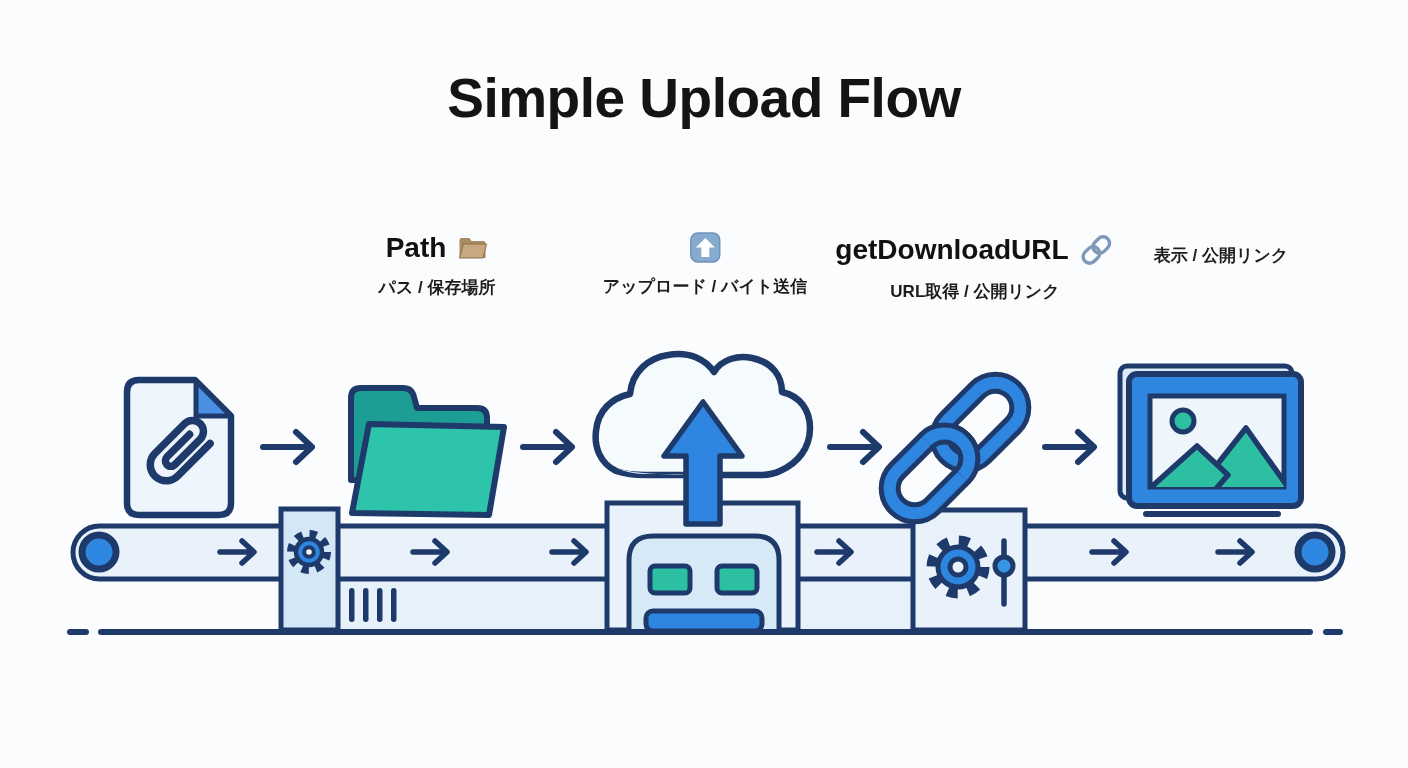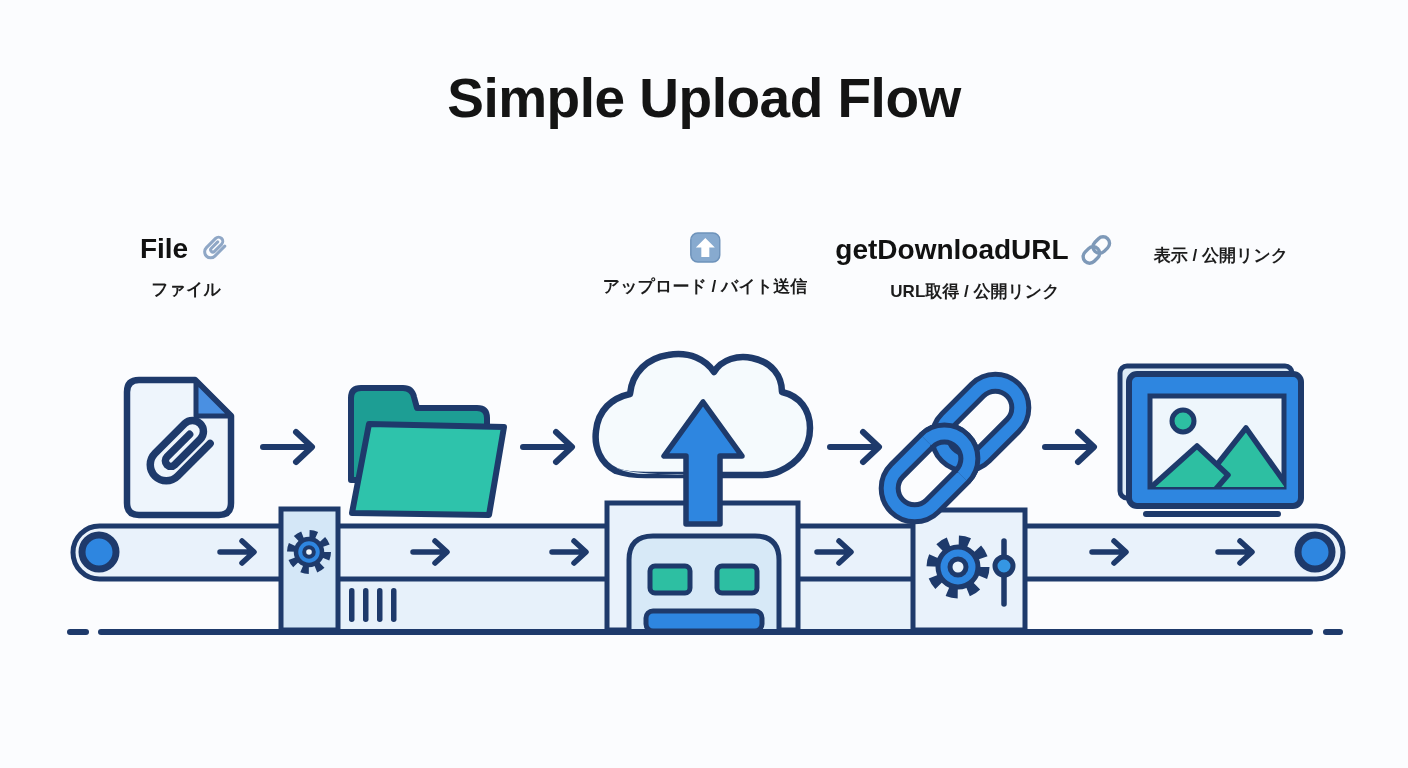--- a/index.html
+++ b/index.html
@@ -28,32 +28,31 @@
 
   #diagram { position:absolute; left:0; top:0; }
 </style>
 </head>
 <body>
 
 <div id="canvas">
 
   <div class="title">Simple Upload Flow</div>
 
-  <div class="step" style="left:186px">
+
+  <div class="step" style="left:437px">
     <div class="step-head">
-      <span>File</span>
-      <svg class="emoji" width="34" height="34" viewBox="0 0 34 34">
-        <g transform="rotate(-45 17 17)" fill="none" stroke="#8fa7c6" stroke-width="3" stroke-linecap="round">
-          <path d="M 26 22 H 12 a 6 6 0 0 1 0 -12 h 13 a 4.2 4.2 0 0 1 0 8.4 H 15 a 2.2 2.2 0 0 1 0 -4.4 h 9"></path>
-        </g>
+      <span>Path</span>
+      <svg class="emoji" width="32" height="32" viewBox="0 0 32 32">
+        <path d="M3 26 V8 q0-2 2-2 h8 l2 3 h12 q2 0 2 2 v15 z" fill="#a98a62"></path>
+        <polygon points="7,12 30,12 26.5,26 3,26" fill="#c8a97f" stroke="#8a6d4a" stroke-width="1"></polygon>
       </svg>
     </div>
-    <div class="step-sub">ファイル</div>
+    <div class="step-sub">パス / 保存場所</div>
   </div>
-
 
   <div class="step" style="left:705px">
     <div class="step-head">
       <svg class="emoji" width="31" height="31" viewBox="0 0 31 31">
         <rect x="1" y="1" width="29" height="29" rx="7" fill="#87aacf" stroke="#6d92ba" stroke-width="1.5"></rect>
         <polygon points="15.5,6 25,15.5 19.5,15.5 19.5,25 11.5,25 11.5,15.5 6,15.5" fill="#ffffff"></polygon>
       </svg>
     </div>
     <div class="step-sub">アップロード / バイト送信</div>
   </div>

